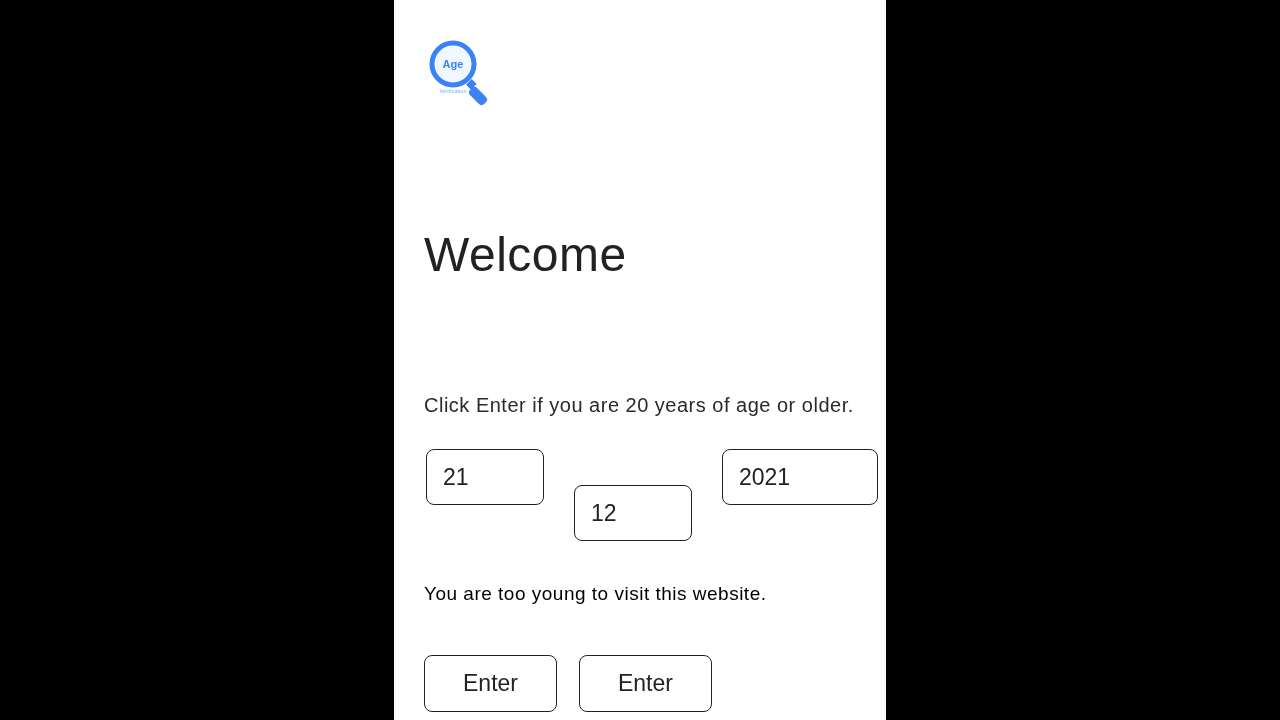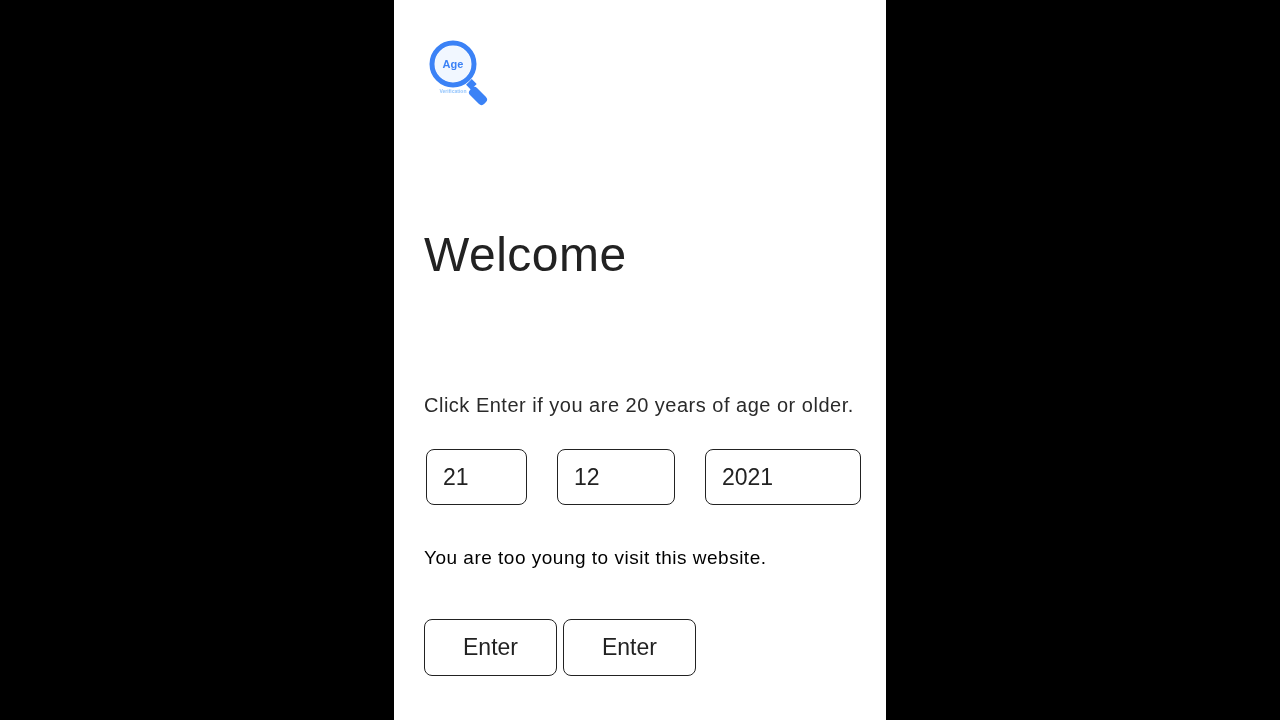--- a/index.html
+++ b/index.html
@@ -66,41 +66,42 @@
       border-radius: 8px;
       height: 56px;
       font-size: 23px;
       color: #222;
       padding: 0 16px;
       font-family: inherit;
       outline: none;
     }
     
     .date-input.day {
-      width: 101px;
+      width: 118px;
     }
     
     .date-input.month {
       width: 118px;
+      margin-top: 36px;
     }
     
     .date-input.year {
       width: 156px;
     }
     
     .error {
       font-size: 19px;
       color: #000000;
       letter-spacing: 0.5px;
       margin-bottom: 50px;
     }
     
     .button-row {
       display: flex;
-      gap: 6px;
+      gap: 22px;
     }
     
     .btn {
       border: 1.5px solid #222;
       border-radius: 8px;
       background: #fff;
       font-size: 23px;
       color: #222;
       height: 57px;
       cursor: pointer;

